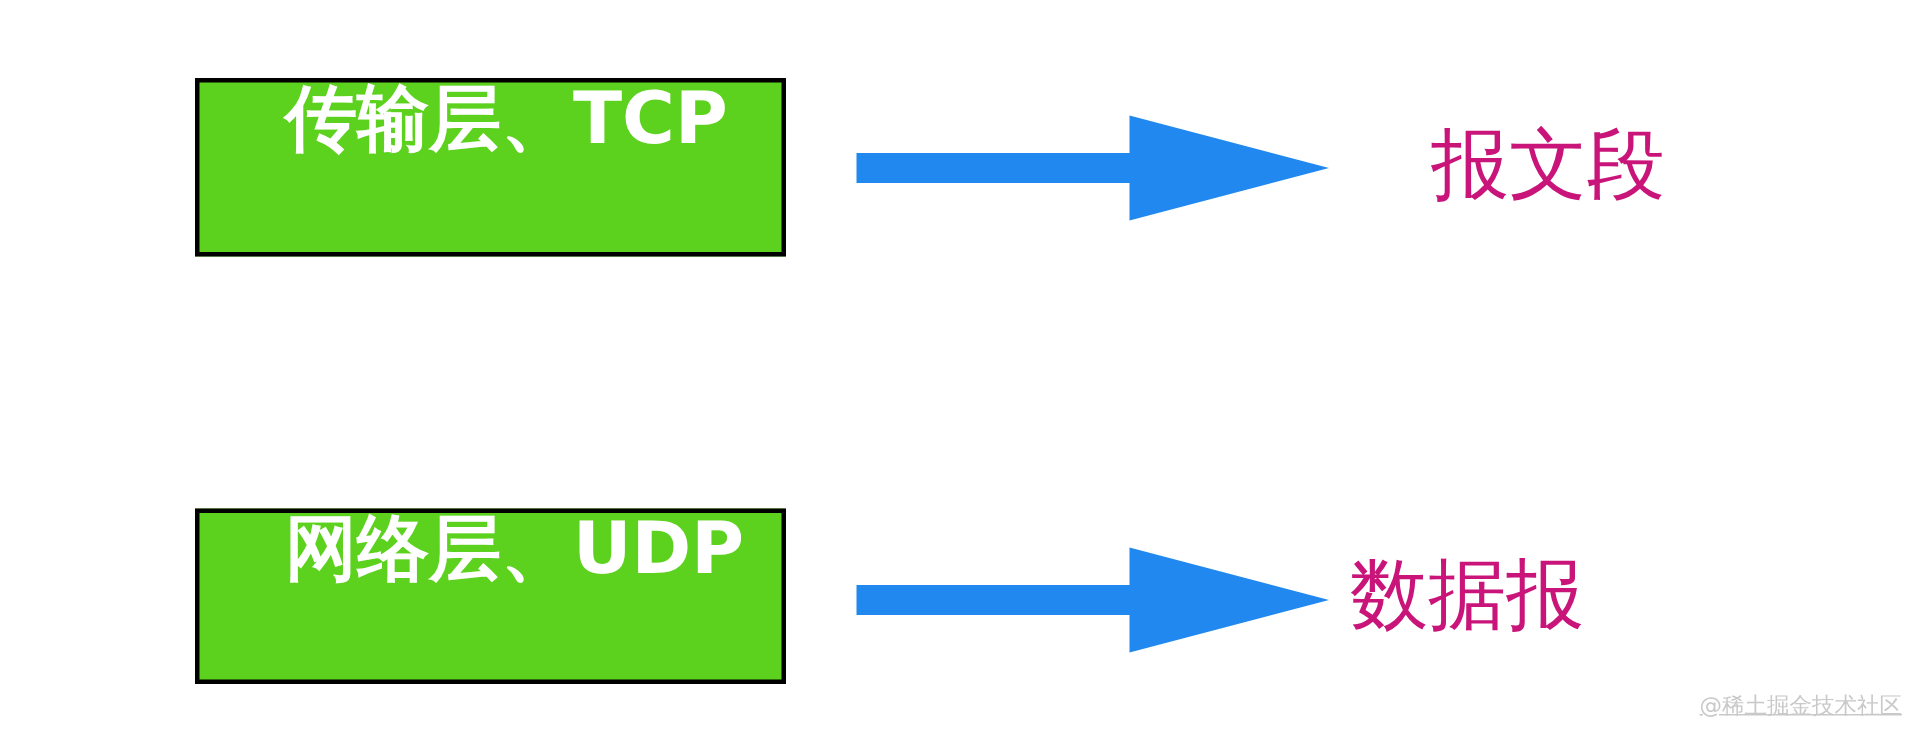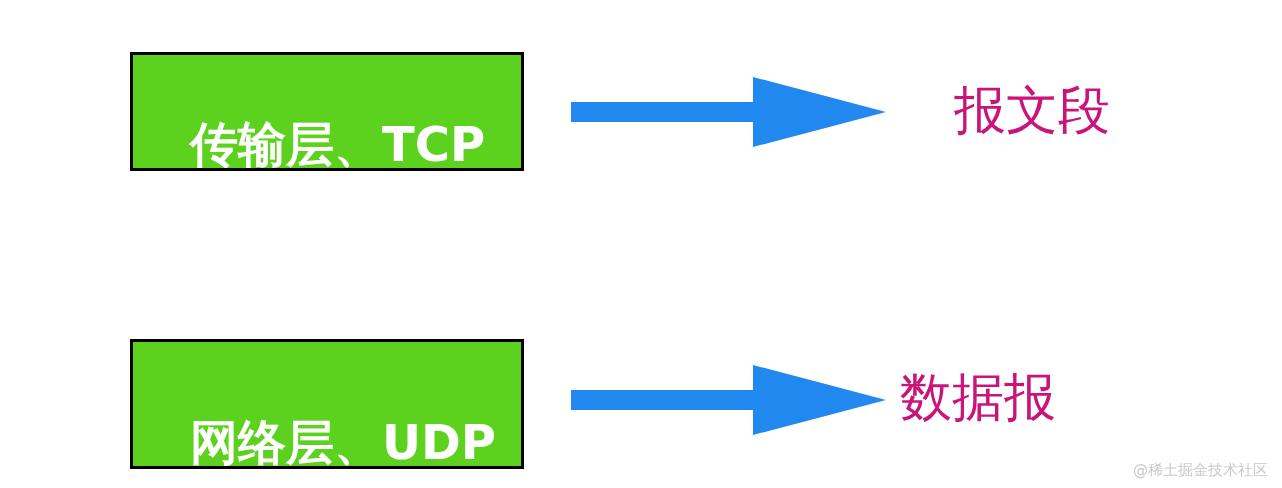--- a/index.html
+++ b/index.html
@@ -21,36 +21,36 @@
     background: #ffffff;
   }
 
   
   .layer-box {
     position: absolute;
     box-sizing: border-box;
     background: #5DD21E;
     border: 3px solid #000000;
     display: flex;
-    align-items: flex-end;
+    align-items: flex-start;
     overflow: hidden;
   }
   .layer-box-label {
     color: #ffffff;
     font-size: 48px;
     font-weight: bold;
     letter-spacing: 0px;
     line-height: 1;
     white-space: nowrap;
     padding-left: 57px;
     font-family: "DejaVu Sans", "Liberation Sans", sans-serif;
   }
 
   #box-transport { left: 130px; top: 52px;  width: 394px; height: 119px; }
-  #box-network   { left: 130px; top: 339px; width: 394px; height: 130px; }
+  #box-network   { left: 130px; top: 339px; width: 394px; height: 117px; }
 
   
   .arrow {
     position: absolute;
     left: 568px;
     width: 322px;
     height: 74px;
   }
   #arrow-top    { top: 75px;  }
   #arrow-bottom { top: 363px; }
@@ -72,20 +72,21 @@
   
   #watermark {
     position: absolute;
     right: 14px;
     bottom: 8px;
     color: #c9c9c9;
     font-size: 15px;
     font-weight: normal;
     white-space: nowrap;
     font-family: "DejaVu Sans", "Liberation Sans", sans-serif;
+    text-decoration: underline;
   }
 </style>
 </head>
 <body>
 
 <div id="canvas">
 
   <div class="layer-box" id="box-transport">
     <span class="layer-box-label">传输层、TCP</span>
   </div>

